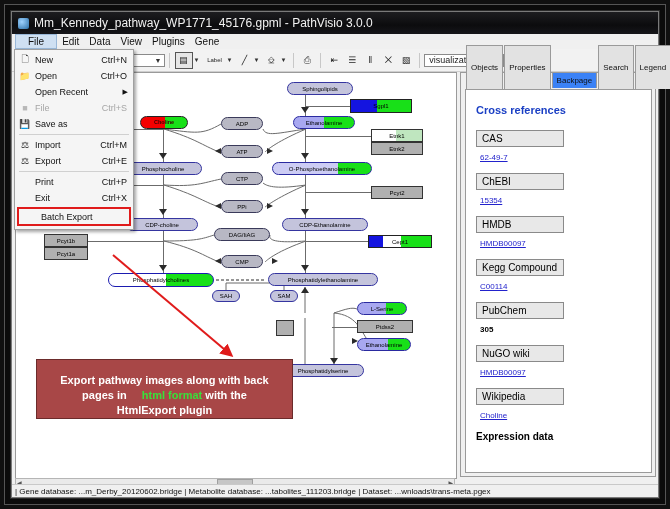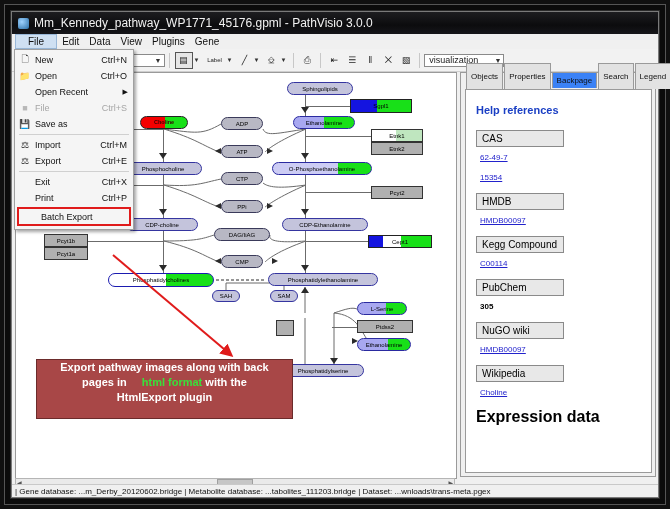--- a/index.html
+++ b/index.html
@@ -85,39 +85,39 @@
   #sidepanel{
     position:absolute;left:448px;top:60px;width:196px;height:405px;
     background:#f0f0f0;border:1px solid #9a9a9a;box-sizing:border-box;
   }
   #tabs{
     position:absolute;left:0;top:2px;right:0;height:14px;
     display:flex;align-items:flex-end;font-size:8px;padding-left:5px;
   }
   .tab{
     border:1px solid #9a9a9a;border-bottom:none;background:#e2e2e2;
-    padding:7px 4px;margin-right:1px;color:#111;line-height:11px;
+    padding:16px 4px;margin-right:1px;color:#111;line-height:11px;
   }
   .tab.sel{background:#3b82f6;font-weight:normal;position:relative;top:-1px;padding:2px 4px;}
   #backpage{
     position:absolute;left:4px;top:16px;right:3px;bottom:3px;
     background:#fff;border:1px solid #9a9a9a;overflow:hidden;
     padding:8px 10px 0 10px;box-sizing:border-box;
   }
   #xrefs-title{
     color:#1a3fc4;font-weight:bold;font-size:11px;margin:6px 0 14px 0;
   }
   .xr-box{
     border:1px solid #8a8a8a;background:#e8e8e8;
     font-weight:normal;font-size:10px;color:#000;
     padding:2px 5px;width:88px;box-sizing:border-box;margin-bottom:6px;
   }
   .xr-val{font-size:8px;margin:0 0 11px 4px;color:#000;}
   .xr-val a{color:#2222cc;text-decoration:underline;}
-  #expr-data{font-weight:bold;font-size:16px;color:#000;margin-top:4px;}
+  #expr-data{font-weight:bold;font-size:10px;color:#000;margin-top:4px;}
   
   #hscroll{
     position:absolute;left:3px;top:466px;width:440px;height:9px;
     background:#eaeaea;border:1px solid #b5b5b5;box-sizing:border-box;
     display:flex;align-items:center;justify-content:space-between;
   }
   #hscroll .har{font-size:6px;color:#555;padding:0 1px;}
   #hscroll .thumb{width:34px;height:6px;background:#c6c6c6;border:1px solid #9f9f9f;}
   #statusbar{
     position:absolute;left:0;bottom:0;right:0;height:12px;
@@ -177,21 +177,21 @@
     position:absolute;width:0;height:0;
     border-left:4px solid transparent;border-right:4px solid transparent;
     border-bottom:6px solid #2a2a2a;
   }
   svg.curves{position:absolute;left:0;top:0;width:440px;height:405px;pointer-events:none;}
   
   #callout{
     position:absolute;left:20px;top:286px;width:257px;height:60px;
     background:#a84747;border:1px solid #6b2b2b;
     color:#fff;font-weight:bold;font-size:11px;
-    display:flex;align-items:flex-start;justify-content:center;
+    display:flex;align-items:flex-end;justify-content:center;
     text-align:center;line-height:1.35;padding:0 6px;box-sizing:border-box;
     z-index:30;
   }
   #callout .hl{color:#39e03b;padding-left:12px;}
   #redarrow{position:absolute;left:95px;top:180px;z-index:29;}
   
   .handle{position:absolute;width:4px;height:4px;background:#ffe800;border:1px solid #8a7a00;}
 </style>
 </head>
 <body>
@@ -443,25 +443,26 @@
     <div id="sidepanel">
       <div id="tabs">
         <div class="tab">Objects</div>
         <div class="tab">Properties</div>
         <div class="tab sel">Backpage</div>
         <div class="tab">Search</div>
         <div class="tab">Legend</div>
       </div>
 
       <div id="backpage">
-        <div id="xrefs-title">Help references</div>
+        <div id="xrefs-title">Cross references</div>
 
         <div class="xr-box">CAS</div>
         <div class="xr-val"><a href="#">62-49-7</a></div>
 
+        <div class="xr-box">ChEBI</div>
         <div class="xr-val"><a href="#">15354</a></div>
 
         <div class="xr-box">HMDB</div>
         <div class="xr-val"><a href="#">HMDB00097</a></div>
 
         <div class="xr-box">Kegg Compound</div>
         <div class="xr-val"><a href="#">C00114</a></div>
 
         <div class="xr-box">PubChem</div>
         <div class="xr-val" style="font-weight:bold;">305</div>
@@ -513,27 +514,27 @@
         <span class="fm-key">Ctrl+M</span>
       </div>
       <div class="fm-row">
         <span class="fm-ico">⚖</span>
         <span class="fm-lbl">Export</span>
         <span class="fm-key">Ctrl+E</span>
       </div>
       <div class="fm-div"></div>
       <div class="fm-row">
         <span class="fm-ico"></span>
+        <span class="fm-lbl">Print</span>
+        <span class="fm-key">Ctrl+P</span>
+      </div>
+      <div class="fm-row">
+        <span class="fm-ico"></span>
         <span class="fm-lbl">Exit</span>
         <span class="fm-key">Ctrl+X</span>
-      </div>
-      <div class="fm-row">
-        <span class="fm-ico"></span>
-        <span class="fm-lbl">Print</span>
-        <span class="fm-key">Ctrl+P</span>
       </div>
       <div class="fm-row boxed">
         <span class="fm-ico"></span>
         <span class="fm-lbl">Batch Export</span>
       </div>
     </div>
 
   </div>
 </div>
 

